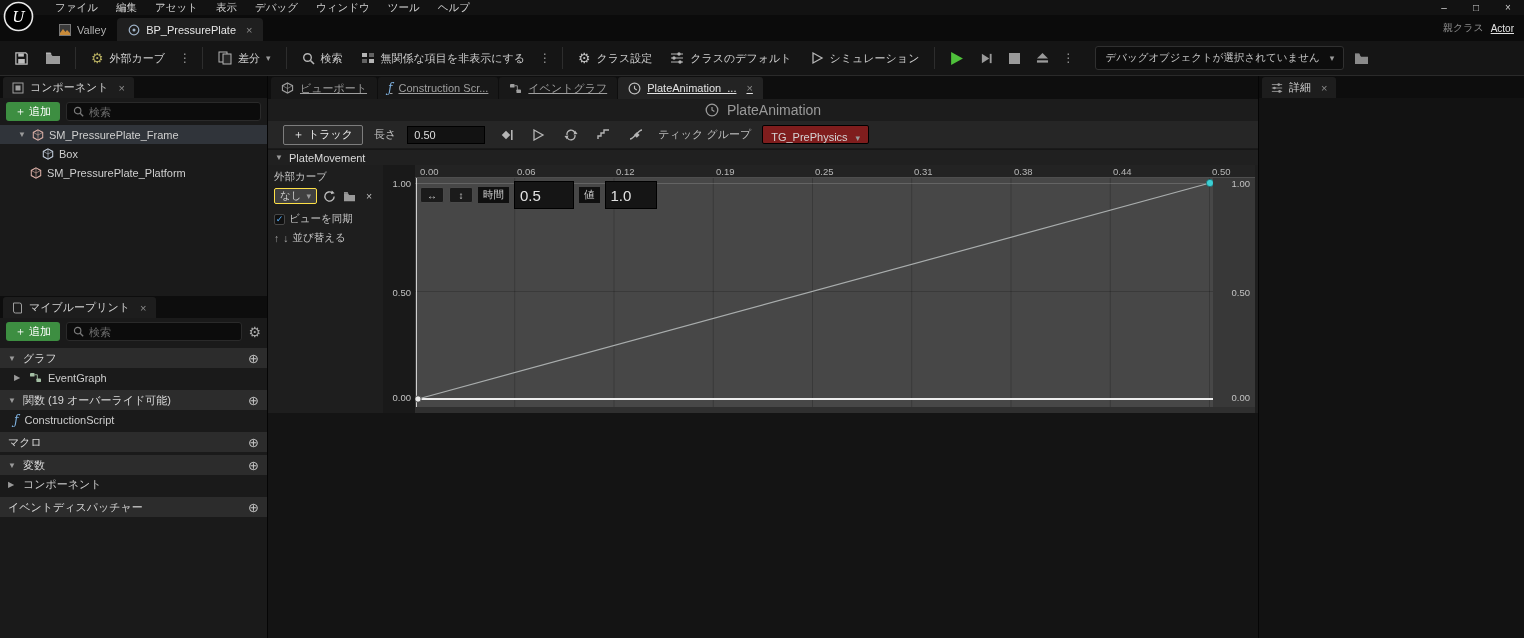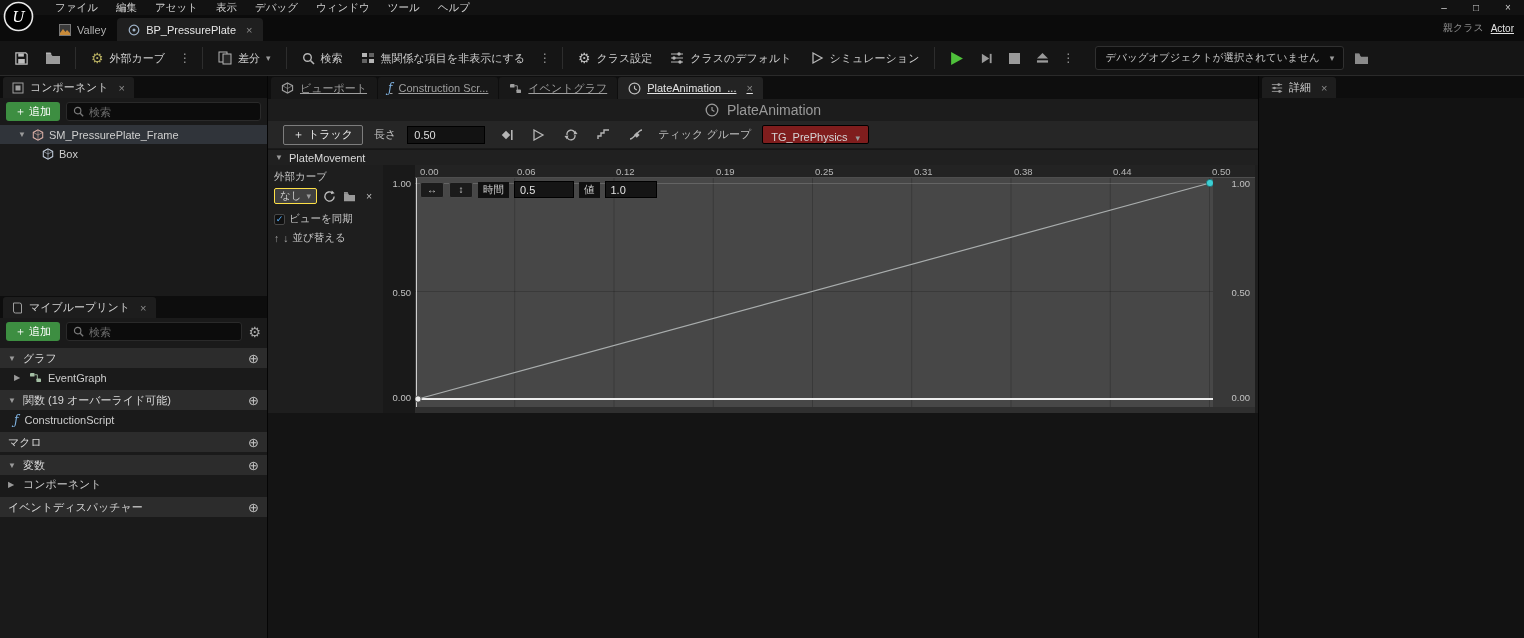--- a/index.html
+++ b/index.html
@@ -92,21 +92,21 @@
           background-size:99.25px 100%; }
   .hline { position:absolute; left:0; right:0; height:1px; background:rgba(255,255,255,0.16); }
   .baseline { position:absolute; left:0; right:0; top:220px; height:2px; background:#ededed; }
   .playhead { position:absolute; top:0; bottom:0; left:1px; width:1px; background:rgba(240,240,240,0.8); }
   .oor { position:absolute; top:13px; left:798px; right:0; bottom:6px; background:#383838; }
   .axis-right span { position:absolute; right:5px; font-size:9.5px; color:#c2c2c2; }
   .curve-svg { position:absolute; top:13px; left:0; }
   .kf-overlay { position:absolute; top:16px; left:5px; display:flex; gap:5px; align-items:center; }
   .kf-btn { width:24px; height:16px; background:#1b1b1b; border:1px solid #4a4a4a; color:#cfcfcf; font-size:10px; display:flex; align-items:center; justify-content:center; border-radius:2px; cursor:pointer; }
   .kf-label { background:#101010; padding:1px 5px; font-size:10.5px; color:#cfcfcf; }
-  .kf-input { background:#151515; border:1px solid #000; height:17px; width:60px; padding:0 5px; font-size:11px; color:#e2e2e2; font-family:inherit; outline:none; }
+  .kf-input { background:#151515; border:1px solid #000; height:28px; width:60px; padding:0 5px; font-size:15px; color:#e2e2e2; font-family:inherit; outline:none; }
 
   
   .right-panel { position:absolute; left:1258px; top:76px; right:0; bottom:0; background:#121212; border-left:1px solid #050505; }
 </style>
 </head>
 <body>
 
 <div class="menubar">
   <span class="menu-item">ファイル</span>
   <span class="menu-item">編集</span>
@@ -288,20 +288,27 @@
       <path d="M7 1v12M1.5 4L7 7l5.5-3" fill="none" stroke="#ddb1a8" stroke-width="0.7"></path>
     </svg>
     <span>SM_PressurePlate_Frame</span>
   </div>
   <div class="tree-row" style="padding-left:42px;">
     <svg width="12" height="12" viewBox="0 0 14 14">
       <path d="M7 1l5.5 3v6L7 13 1.5 10V4z" fill="none" stroke="#c3cedd" stroke-width="1.2"></path>
       <path d="M7 1v12M1.5 4L7 7l5.5-3" fill="none" stroke="#c3cedd" stroke-width="0.7"></path>
     </svg>
     <span>Box</span>
+  </div>
+  <div class="tree-row" style="padding-left:30px;">
+    <svg width="12" height="12" viewBox="0 0 14 14">
+      <path d="M7 1l5.5 3v6L7 13 1.5 10V4z" fill="none" stroke="#ddb1a8" stroke-width="1.2"></path>
+      <path d="M7 1v12M1.5 4L7 7l5.5-3" fill="none" stroke="#ddb1a8" stroke-width="0.7"></path>
+    </svg>
+    <span>SM_PressurePlate_Platform</span>
   </div>
 </div>
 
 <div class="myblueprint">
   <div class="panel-tabstrip">
     <div class="panel-tab">
       <svg width="11" height="12" viewBox="0 0 11 12">
         <path d="M1.5 1h6a2 2 0 0 1 2 2v8H3.5a2 2 0 0 1-2-2z" fill="none" stroke="#9f9f9f"></path>
       </svg>
       <span>マイブループリント</span>

